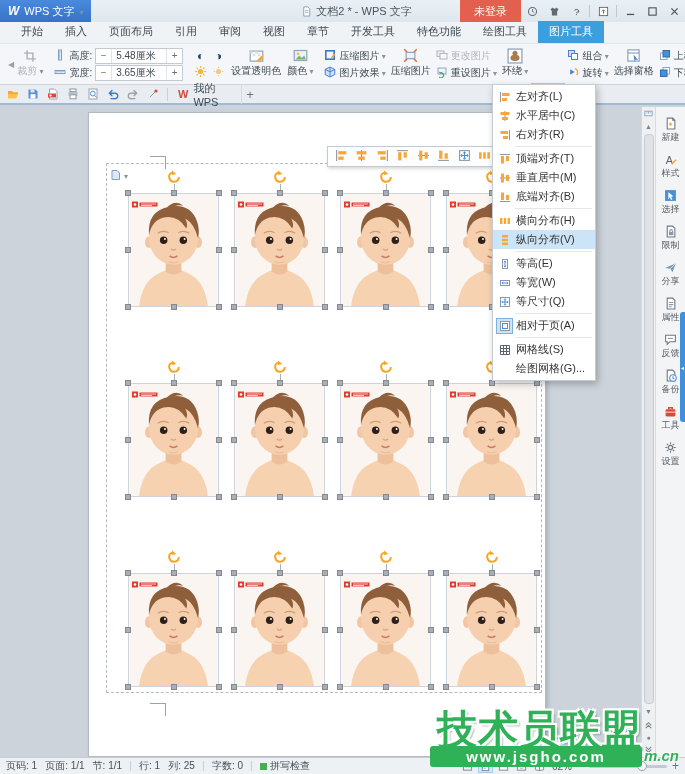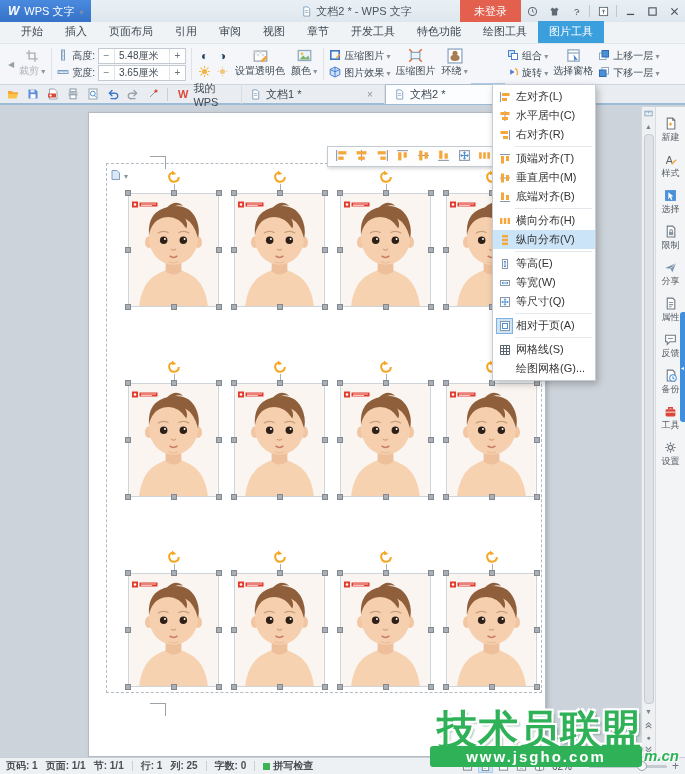--- a/index.html
+++ b/index.html
@@ -120,21 +120,21 @@
   .side-item { display:flex; flex-direction:column; align-items:center; gap:1px; color:#565d64;
     font-size:9px; }
   .pane-handle { position:absolute; right:0; top:312px; width:5px; height:110px; background:#3f8fdd;
     border-radius:3px 0 0 3px; display:flex; align-items:center; justify-content:center;
     color:#fff; font-size:6px; }
 
   
   .statusbar { position:absolute; left:0; bottom:0; width:100%; height:17px; background:#eef1f4;
     border-top:1px solid #c9cfd6; display:flex; align-items:center; padding:0 6px; font-size:10px;
     color:#4a4f55; z-index:90; }
-  .st-seg { margin-right:8px; white-space:nowrap;font-weight:bold; }
+  .st-seg { margin-right:8px; white-space:nowrap; }
   .st-bar { width:1px; height:10px; background:#c9cfd6; margin-right:8px; }
   .spell-dot { display:inline-block; width:7px; height:7px; background:#3bb356; margin-right:3px; vertical-align:-1px;}
   .st-right { margin-left:auto; display:flex; align-items:center; gap:5px; }
   .viewbtn { width:15px; height:14px; display:flex; align-items:center; justify-content:center; }
   .viewbtn.sel { background:#d2e6f8; border:1px solid #a9cdef; }
   .zoomtxt { color:#4a4f55; }
   .zctl { color:#6a737c; font-size:12px; }
   .ztrack { width:78px; height:3px; background:#c4cad1; border-radius:2px; position:relative; }
   .zthumb { position:absolute; left:62%; top:-4px; width:10px; height:10px; border-radius:50%;
     background:#f7f9fa; border:1px solid #9aa2ab; }
@@ -355,20 +355,41 @@
       <span class="ic">
           <span style="display: inline-flex; align-items: center;">
             <svg width="15" height="15" viewBox="0 0 12 12">
               <rect x="2.5" y="3.5" width="7" height="5" fill="#eaf2fa" stroke="#8fa8c0"></rect>
               <path d="M1 1l2.2 2.2M11 1 8.8 3.2M1 11l2.2-2.2M11 11 8.8 8.8" stroke="#e06c3c" stroke-width="1.2"></path>
             </svg>
           </span>
         </span>
       <span class="lb">压缩图片</span>
     </div>
+    <div class="rb-col">
+      <div class="rb-row disabled">
+        <span><span style="display: inline-flex; align-items: center;">
+              <svg width="12" height="12" viewBox="0 0 12 12">
+                <rect x="1" y="2" width="7" height="5.5" fill="#eceff2" stroke="#b0b6bd"></rect>
+                <rect x="4" y="4.5" width="7" height="5.5" fill="#f6f8fa" stroke="#b0b6bd"></rect>
+              </svg>
+            </span></span>
+        <span>更改图片</span>
+      </div>
+      <div class="rb-row">
+        <span><span style="display: inline-flex; align-items: center;">
+              <svg width="12" height="12" viewBox="0 0 12 12">
+                <rect x="2" y="2" width="8" height="6" fill="#eaf2fa" stroke="#8fa8c0"></rect>
+                <path d="M3.2 11.2a2.6 2.6 0 1 0 1-4.4" fill="none" stroke="#56a25f" stroke-width="1.2"></path>
+                <path d="M3.4 5.8l.8 1.8 1.8-.8" fill="none" stroke="#56a25f"></path>
+              </svg>
+            </span></span>
+        <span class="drop">重设图片</span>
+      </div>
+    </div>
     <div class="rb-stack">
       <span class="ic">
           <span style="display: inline-flex; align-items: center;">
             <svg width="16" height="16" viewBox="0 0 12 12">
               <rect x="0.8" y="0.8" width="10.4" height="10.4" fill="#fff" stroke="#8fa8c0"></rect>
               <ellipse cx="6" cy="7.4" rx="3.4" ry="2.4" fill="#a97b50"></ellipse>
               <circle cx="6" cy="4" r="1.9" fill="#a97b50"></circle>
             </svg>
           </span>
         </span>
@@ -508,42 +529,20 @@
               <circle cx="9" cy="3" r="1.6" fill="#d9483b"></circle>
             </svg>
           </span>
         </div>
       </div>
     <div class="qa-sep"></div>
     <div class="dtab home">
       <span style="color:#d9483b;font-weight:bold;">W</span>
       <span>我的WPS</span>
     </div>
-    <div id="doc-tabs-holder" style="display:flex;height:20px;">
-        <div class="dtab doc1">
-          <span style="display: inline-flex; align-items: center;">
-            <svg width="11" height="11" viewBox="0 0 12 12">
-              <path d="M3 1h4.5l2 2v8H3z" fill="#fff" stroke="#7f9fc0"></path>
-              <path d="M4.4 5h3.6M4.4 7h3.6" stroke="#9fb6c9"></path>
-            </svg>
-          </span>
-          <span>文档1 *</span>
-          <span class="x">×</span>
-        </div>
-        <div class="dtab active">
-          <span style="display: inline-flex; align-items: center;">
-            <svg width="11" height="11" viewBox="0 0 12 12">
-              <path d="M3 1h4.5l2 2v8H3z" fill="#fff" stroke="#7f9fc0"></path>
-              <path d="M4.4 5h3.6M4.4 7h3.6" stroke="#9fb6c9"></path>
-            </svg>
-          </span>
-          <span>文档2 *</span>
-          <span class="x">×</span>
-        </div>
-      </div>
     <div class="newtab">+</div>
   </div>
 
   <div class="main">
     <div class="page">
       <div class="corner top"></div>
       <div class="corner bottom"></div>
       <div class="sel-bounds"></div>
       <div class="canvas-opt">
         <span><span style="display: inline-flex; align-items: center;">

